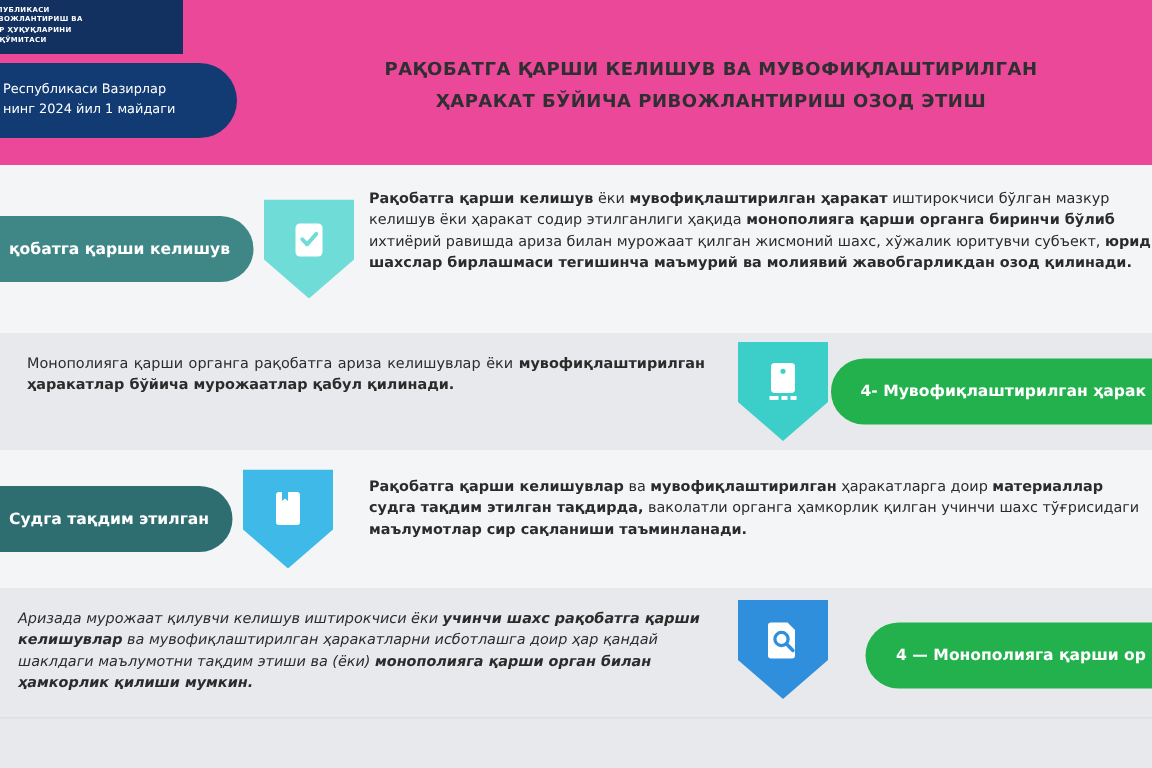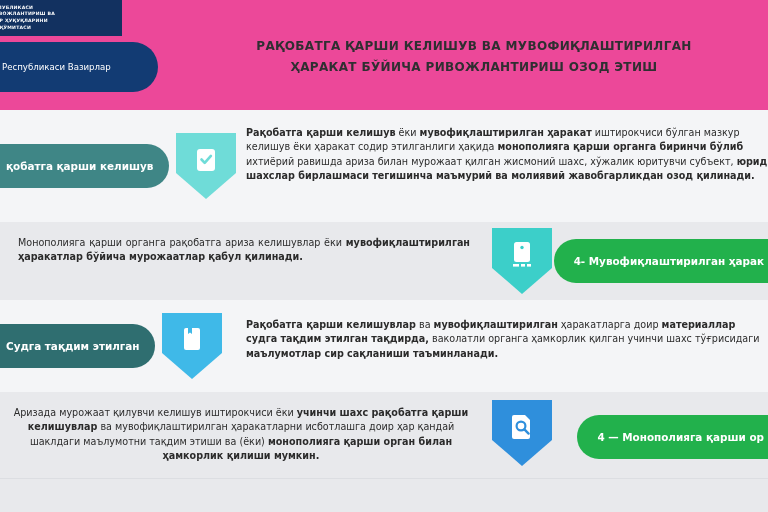--- a/index.html
+++ b/index.html
@@ -70,21 +70,21 @@
   .badge{position:absolute;width:60px;height:66px;}
   .shield{width:60px;height:66px;display:block;}
 
   
   .body-text{
     position:absolute;box-sizing:border-box;
     font-size:9.6px;line-height:14.4px;color:#2b2b2b;
   }
   .body-text b{font-weight:700;}
   .just{text-align:justify;}
-  .ctr{text-align:center;}
+  .ctr{font-style:italic;}
 
   .t1{left:246px;top:16px;width:536px;text-align:left;}
   .t2{left:18px;top:14px;width:452px;}
   .t3{left:246px;top:18px;width:520px;text-align:left;}
   .t4{left:12px;top:14px;width:458px;}
 
   .footer{position:absolute;left:0;bottom:0;width:768px;height:34px;background:#e8e9ec;}
   .hairline{position:absolute;left:0;top:0;width:768px;height:1px;background:#dcdee2;}
 </style>
 </head>
@@ -96,20 +96,21 @@
 
     <div class="logo-block" style="background: rgb(18, 49, 96);">
       <div class="logo-line">ИСТОН РЕСПУБЛИКАСИ</div>
       <div class="logo-line">ОБАТНИ РИВОЖЛАНТИРИШ ВА</div>
       <div class="logo-line">ЪМОЛЧИЛАР ҲУҚУҚЛАРИНИ</div>
       <div class="logo-line">ОЯ ҚИЛИШ ҚЎМИТАСИ</div>
     </div>
 
     <div class="decree" style="background: rgb(18, 59, 115);">
       <div class="decree-line">Республикаси Вазирлар</div>
+      <div class="decree-line">нинг 2024 йил 1 майдаги</div>
     </div>
 
     <div class="title" style="color: rgb(47, 47, 49);">
       <div>РАҚОБАТГА ҚАРШИ КЕЛИШУВ ВА МУВОФИҚЛАШТИРИЛГАН</div>
       <div>ҲАРАКАТ БЎЙИЧА РИВОЖЛАНТИРИШ ОЗОД ЭТИШ</div>
     </div>
   </div>
 
   <div class="rows">
 

